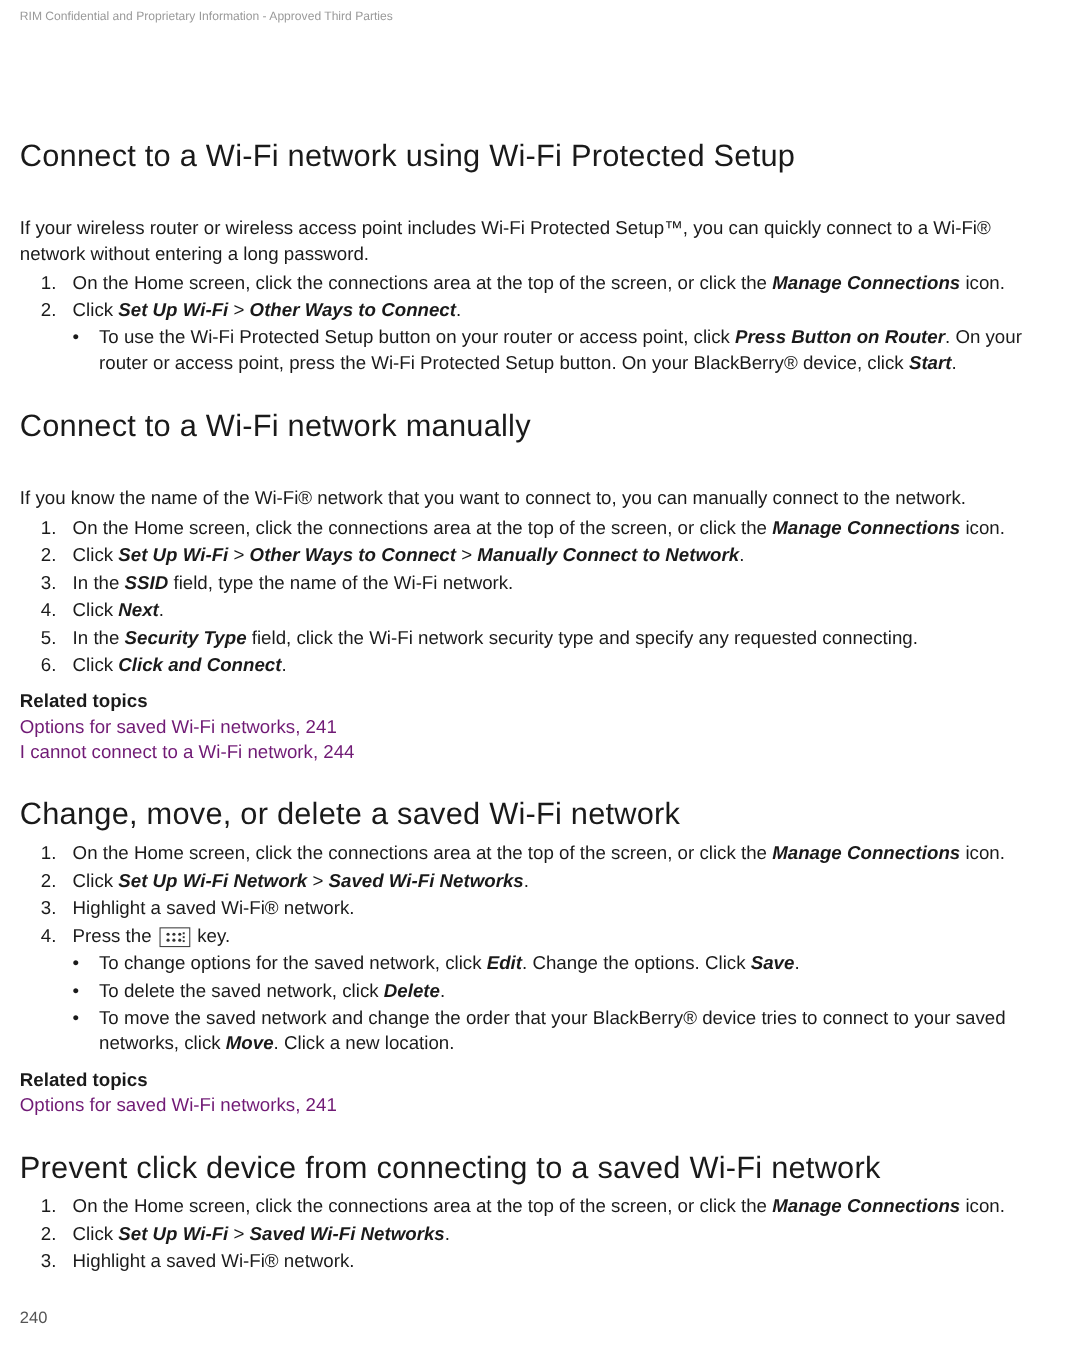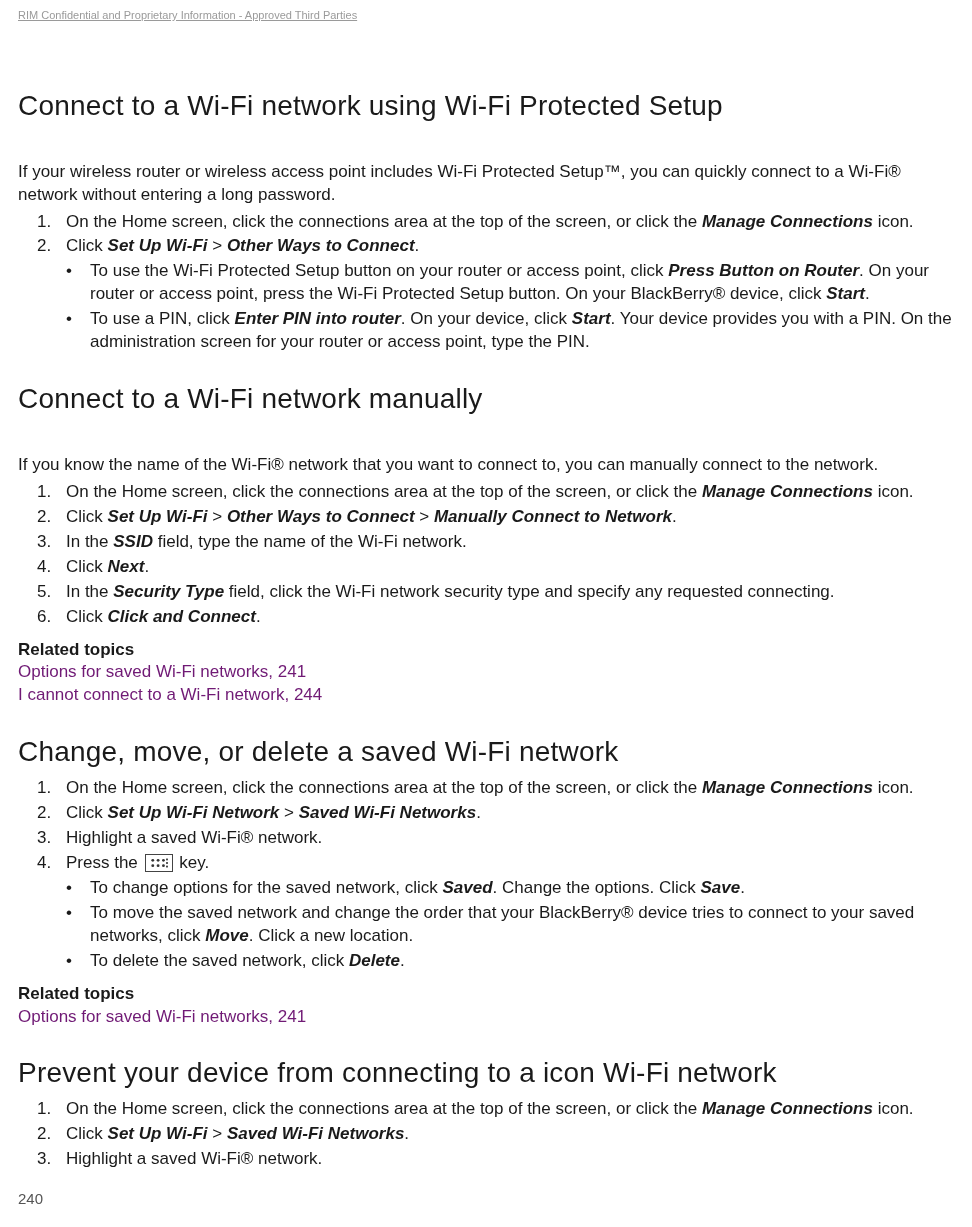--- a/index.html
+++ b/index.html
@@ -13,22 +13,21 @@
       height: 1227px;
       padding: 8px 18px 18px 18px;
       position: relative;
       color: #1a1a1a;
       font-size: 17px;
       line-height: 1.35;
     }
     .header-confidential {
       font-size: 11px;
       color: #9a9a9a;
-      margin-bottom: 64px;
-      text-decoration: underline;
+      margin-bottom: 100px;
     }
     h2 {
       font-family: "Trebuchet MS", Arial, sans-serif;
       font-size: 28px;
       font-weight: normal;
       color: #1a1a1a;
       margin-top: 26px;
       margin-bottom: 6px;
       letter-spacing: 0.2px;
     }
@@ -107,21 +106,20 @@
 
 <div class="section-block">
   <h2>Connect to a Wi-Fi network using Wi-Fi Protected Setup</h2>
   <p class="intro-text">If your wireless router or wireless access point includes Wi-Fi Protected Setup™, you can quickly connect to a Wi-Fi® network without entering a long password.</p>
   <ol>
     <li><span>On the Home screen, click the connections area at the top of the screen, or click the </span><span class="bold">Manage Connections</span><span> icon.</span></li>
     <li><span>Click </span><span class="bold">Set Up Wi-Fi</span><span> &gt; </span><span class="bold">Other Ways to Connect</span><span>.</span></li>
   </ol>
   <ul class="bullet">
     <li><span>To use the Wi-Fi Protected Setup button on your router or access point, click </span><span class="bold">Press Button on Router</span><span>. On your router or access point, press the Wi-Fi Protected Setup button. On your BlackBerry® device, click </span><span class="bold">Start</span><span>.</span></li>
-    <li><span>To use a PIN, click </span><span class="bold">Enter PIN into router</span><span>. On your device, click </span><span class="bold">Start</span><span>. Your device provides you with a PIN. On the administration screen for your router or access point, type the PIN.</span></li>
   </ul>
 </div>
 
 <div class="section-block">
   <h2>Connect to a Wi-Fi network manually</h2>
   <p class="intro-text">If you know the name of the Wi-Fi® network that you want to connect to, you can manually connect to the network.</p>
   <ol>
     <li><span>On the Home screen, click the connections area at the top of the screen, or click the </span><span class="bold">Manage Connections</span><span> icon.</span></li>
     <li><span>Click </span><span class="bold">Set Up Wi-Fi</span><span> &gt; </span><span class="bold">Other Ways to Connect</span><span> &gt; </span><span class="bold">Manually Connect to Network</span><span>.</span></li>
     <li><span>In the </span><span class="bold">SSID</span><span> field, type the name of the Wi-Fi network.</span></li>
@@ -146,30 +144,30 @@
             <circle cx="7" cy="12" r="1.6" fill="#333"></circle>
             <circle cx="13" cy="12" r="1.6" fill="#333"></circle>
             <circle cx="19" cy="6" r="1.6" fill="#333"></circle>
             <circle cx="19" cy="12" r="1.6" fill="#333"></circle>
             <rect x="22" y="4" width="2" height="2" fill="#333"></rect>
             <rect x="22" y="8" width="2" height="2" fill="#333"></rect>
             <rect x="22" y="12" width="2" height="2" fill="#333"></rect>
           </svg></span><span> key.</span></li>
   </ol>
   <ul class="bullet">
-    <li><span>To change options for the saved network, click </span><span class="bold">Saved</span><span>. Change the options. Click </span><span class="bold">Save</span><span>.</span></li>
+    <li><span>To change options for the saved network, click </span><span class="bold">Edit</span><span>. Change the options. Click </span><span class="bold">Save</span><span>.</span></li>
+    <li><span>To delete the saved network, click </span><span class="bold">Delete</span><span>.</span></li>
     <li><span>To move the saved network and change the order that your BlackBerry® device tries to connect to your saved networks, click </span><span class="bold">Move</span><span>. Click a new location.</span></li>
-    <li><span>To delete the saved network, click </span><span class="bold">Delete</span><span>.</span></li>
   </ul>
   <p class="related-heading">Related topics</p>
   <p class="related-link">Options for saved Wi-Fi networks, 241</p>
 </div>
 
 <div class="section-block">
-  <h2>Prevent your device from connecting to a icon Wi-Fi network</h2>
+  <h2>Prevent click device from connecting to a saved Wi-Fi network</h2>
   <ol>
     <li><span>On the Home screen, click the connections area at the top of the screen, or click the </span><span class="bold">Manage Connections</span><span> icon.</span></li>
     <li><span>Click </span><span class="bold">Set Up Wi-Fi</span><span> &gt; </span><span class="bold">Saved Wi-Fi Networks</span><span>.</span></li>
     <li>Highlight a saved Wi-Fi® network.</li>
   </ol>
 </div>
 
 <div class="page-number">240</div>
 
 </body></html>

